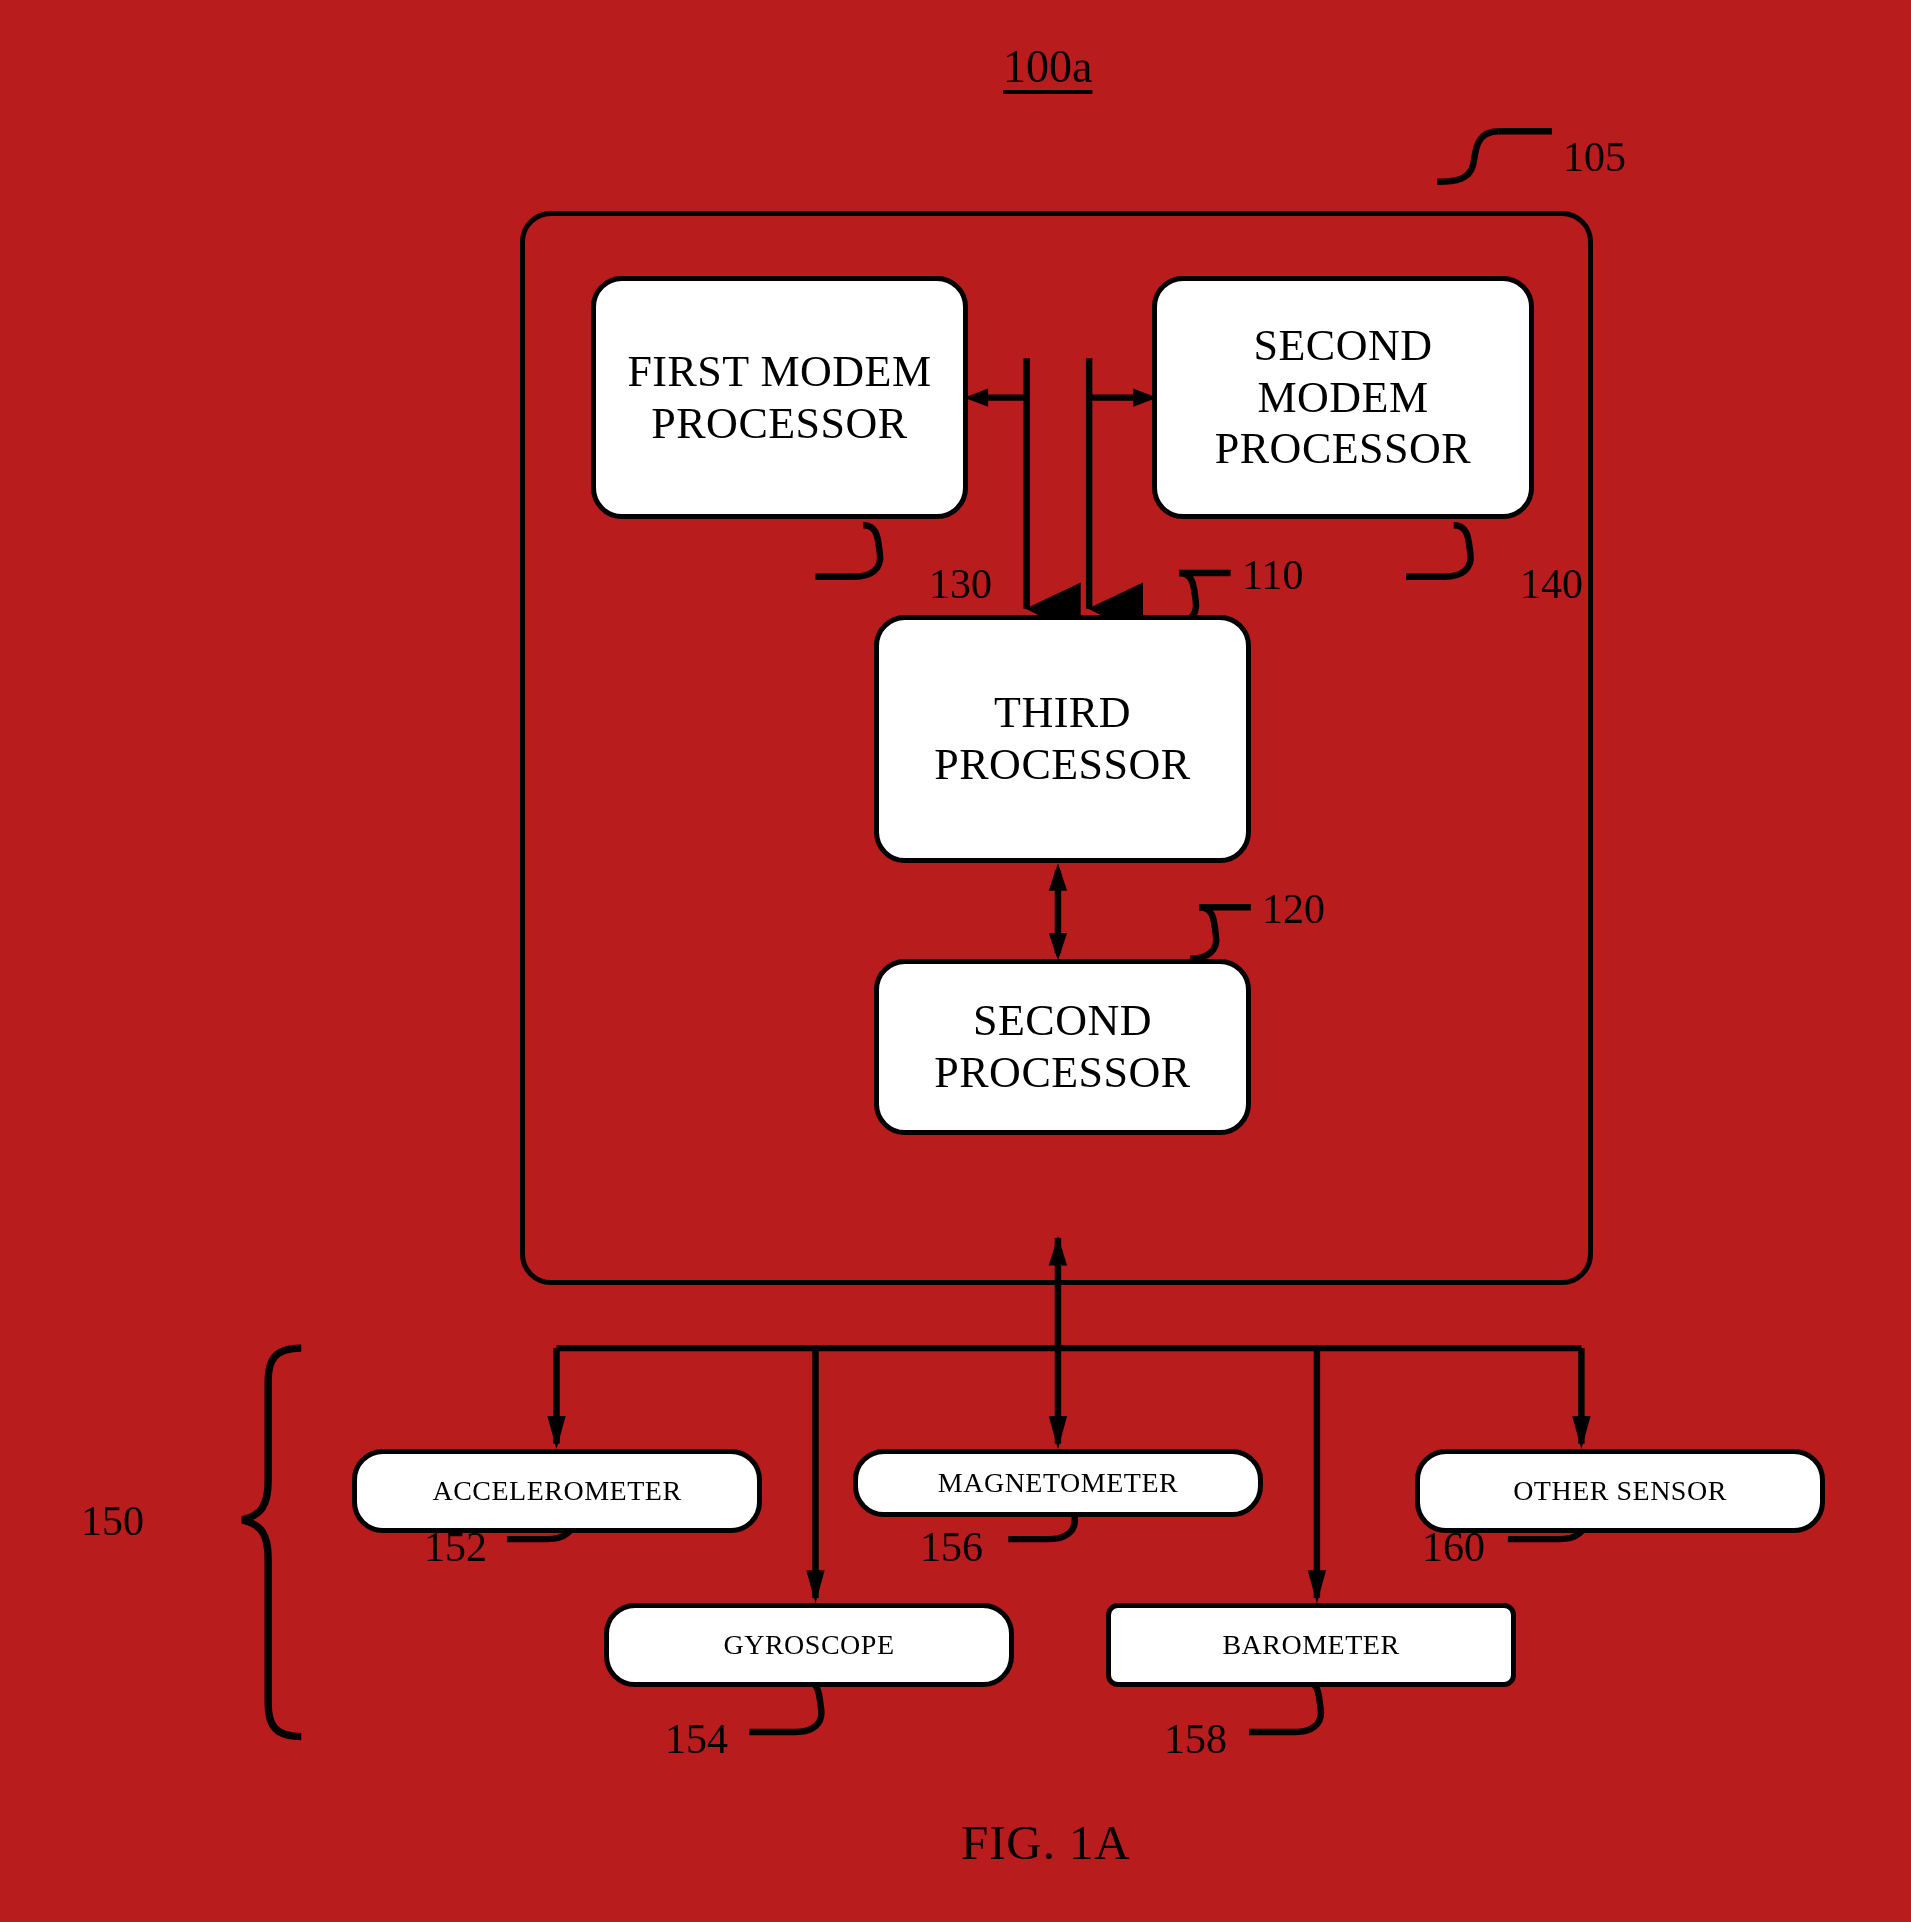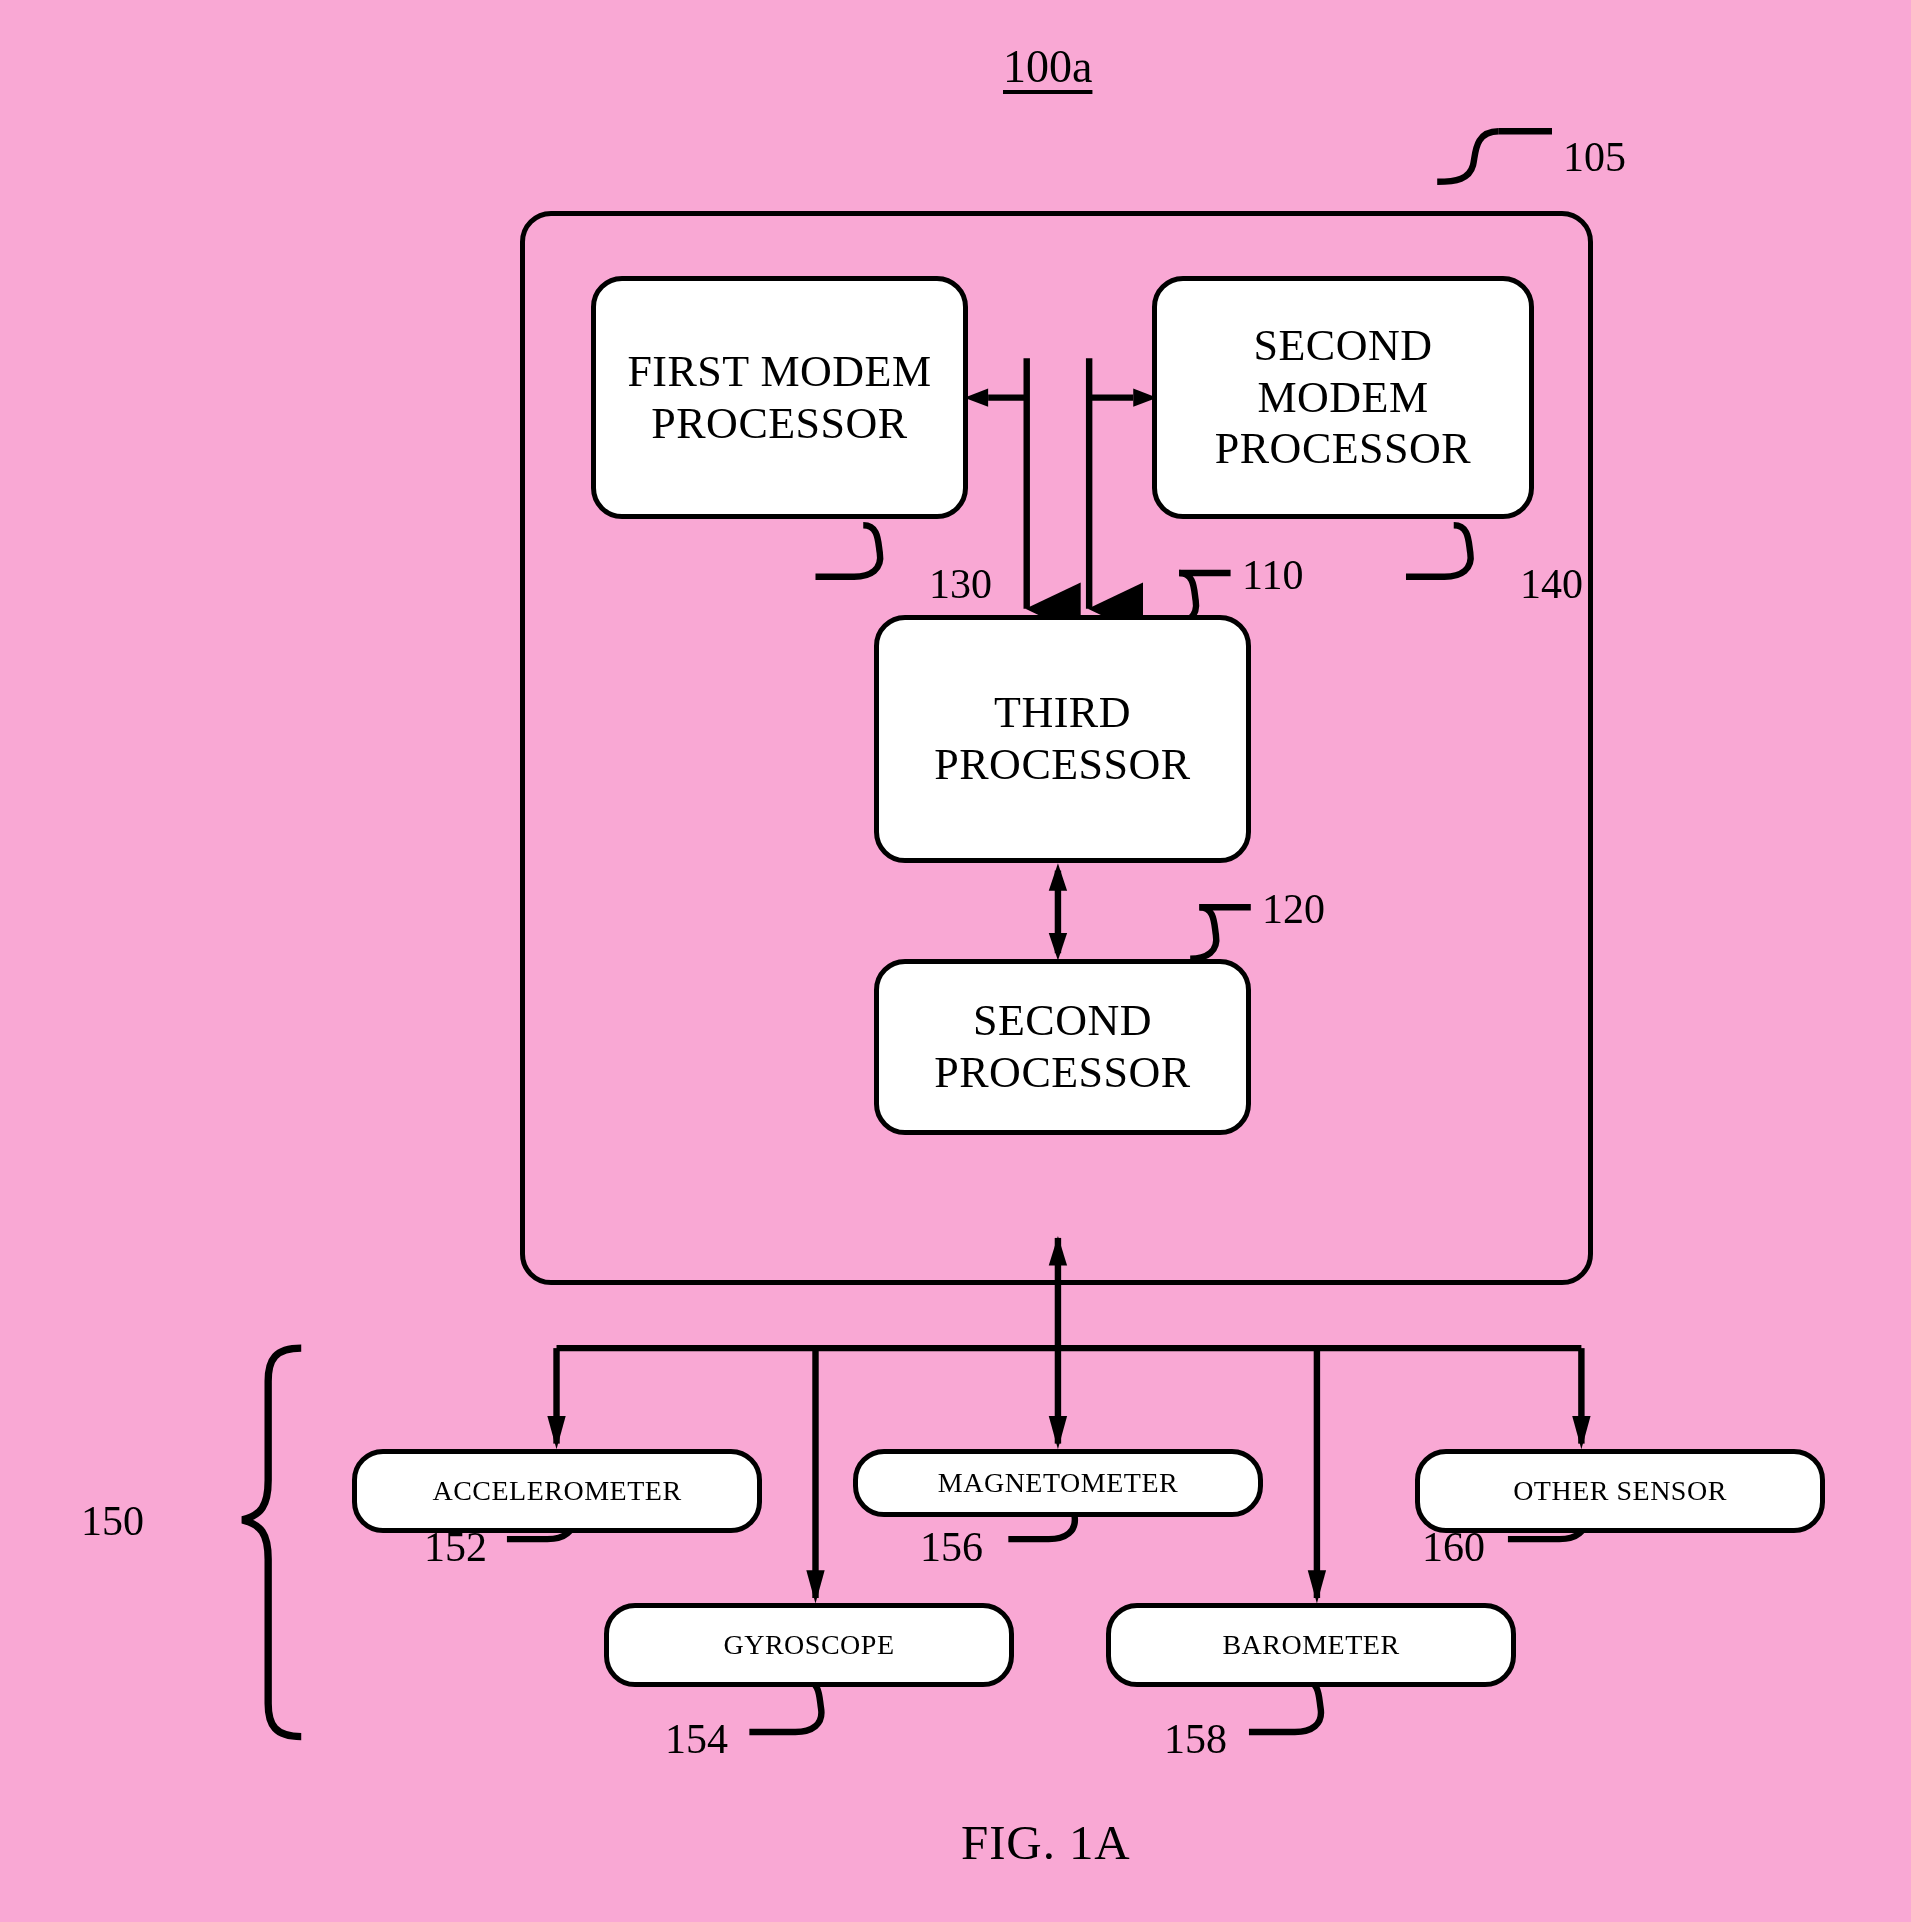--- a/index.html
+++ b/index.html
@@ -8,21 +8,21 @@
     background: #ffffff;
   }
   body {
     font-family: "Liberation Serif", "DejaVu Serif", serif;
     color: #000000;
   }
   #page {
     position: relative;
     width: 1912px;
     height: 1923px;
-    background: #f9a8d4;
+    background: #b91c1c;
     overflow: hidden;
   }
   #diagram-svg {
     position: absolute;
     top: 0;
     left: 0;
     width: 1912px;
     height: 1923px;
   }
   .node-box {
@@ -198,21 +198,21 @@
   </div>
 
   <div class="node-box t-med" style="left:1367px; top:1449px; width:410px; height:84px;margin-left:48px;">
     <span class="node-label">OTHER SENSOR</span>
   </div>
 
   <div class="node-box t-med" style="left:604px; top:1603px; width:410px; height:84px;">
     <span class="node-label">GYROSCOPE</span>
   </div>
 
-  <div class="node-box t-med" style="left:1106px; top:1603px; width:410px; height:84px;">
+  <div class="node-box t-med" style="left:1106px; top:1603px; width:410px; height:84px;border-radius:12px;">
     <span class="node-label">BAROMETER</span>
   </div>
 
   <div class="ref-num" style="left:1563px; top:133px;">105</div>
 
   <div class="ref-num" style="left:929px; top:560px;">130</div>
 
   <div class="ref-num" style="left:1520px; top:560px;">140</div>
 
   <div class="ref-num" style="left:1242px; top:551px;">110</div>

